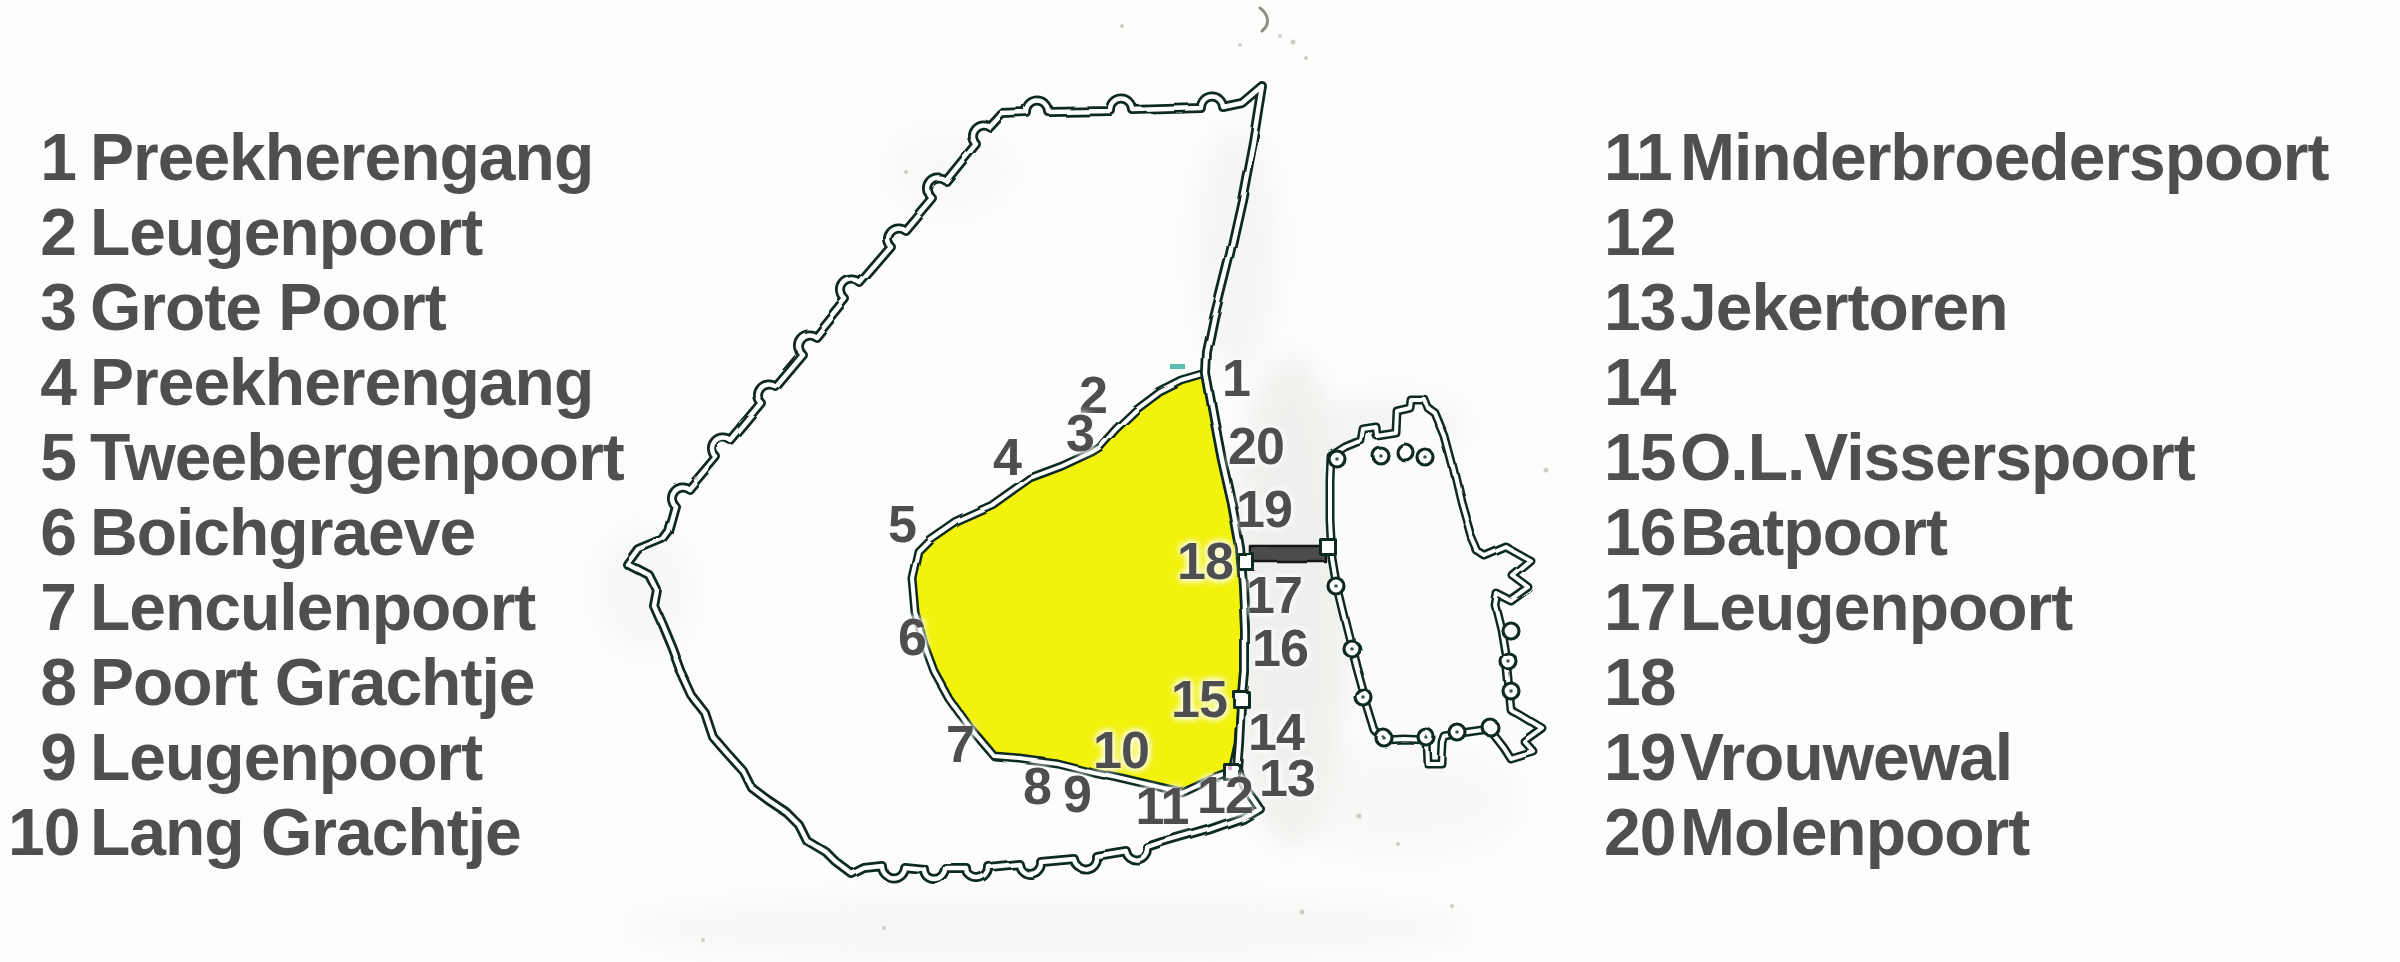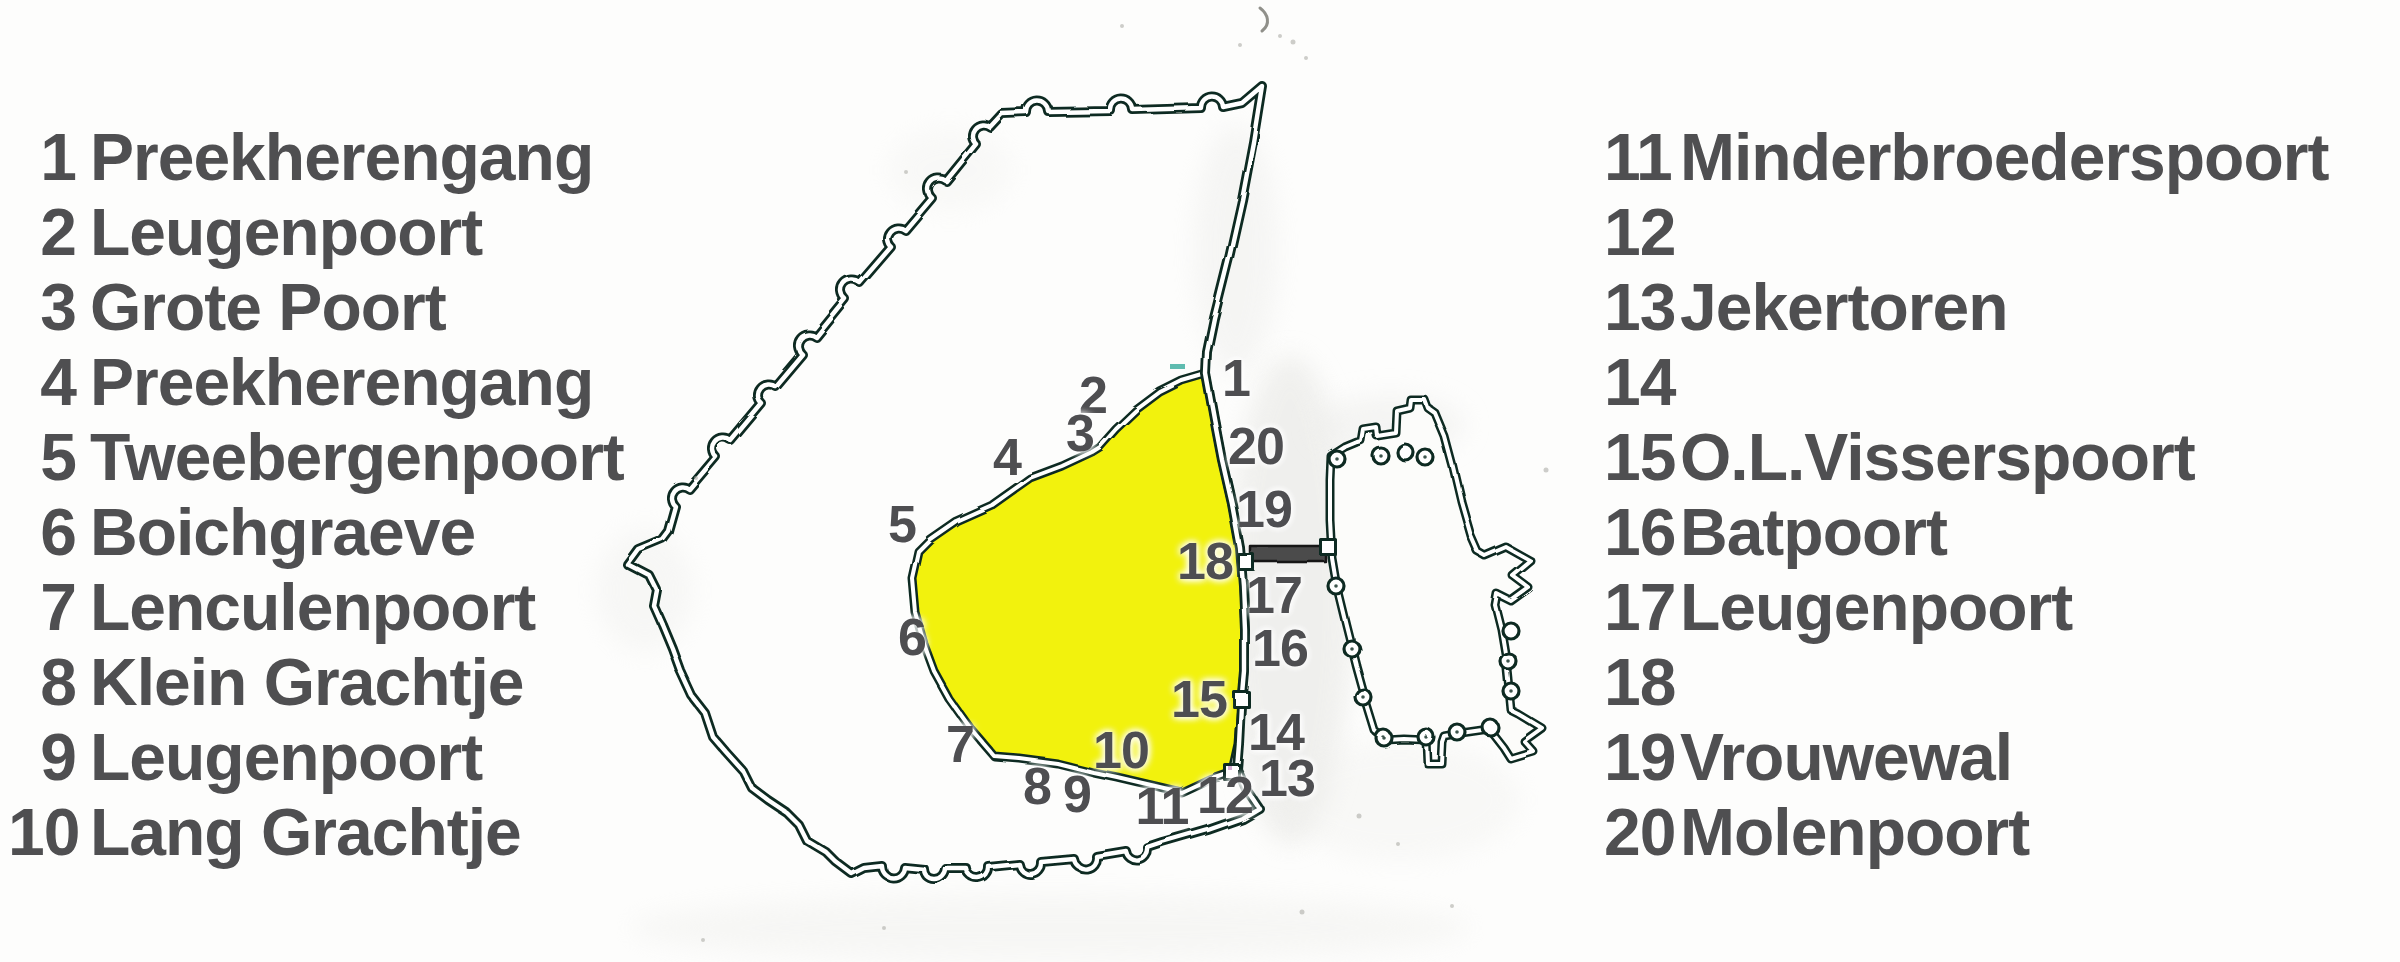--- a/index.html
+++ b/index.html
@@ -253,21 +253,21 @@
     <div class="legend-row">
         <span class="legend-num">6</span>
         <span class="legend-name">Boichgraeve</span>
       </div>
     <div class="legend-row">
         <span class="legend-num">7</span>
         <span class="legend-name">Lenculenpoort</span>
       </div>
     <div class="legend-row">
         <span class="legend-num">8</span>
-        <span class="legend-name">Klein Grachtje</span>
+        <span class="legend-name">Poort Grachtje</span>
       </div>
     <div class="legend-row">
         <span class="legend-num">9</span>
         <span class="legend-name">Leugenpoort</span>
       </div>
     <div class="legend-row">
         <span class="legend-num">10</span>
         <span class="legend-name">Lang Grachtje</span>
       </div>
   </div>

